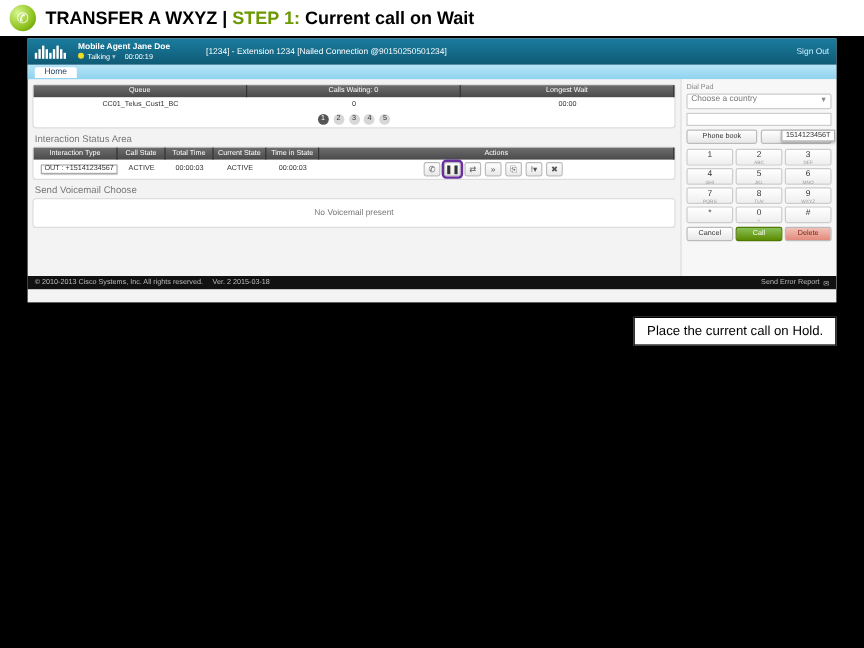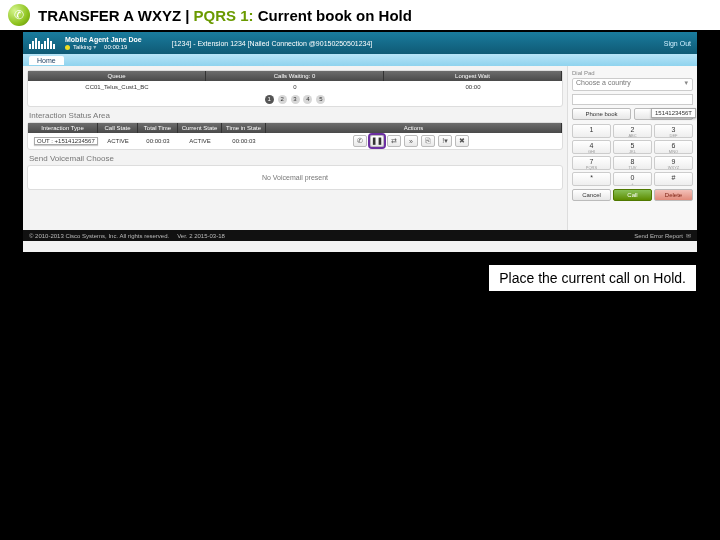--- a/index.html
+++ b/index.html
@@ -76,39 +76,39 @@
   .key { height:14px; border:1px solid #ccc; border-radius:2px; background:linear-gradient(#fff,#eee); text-align:center; font-size:7px; line-height:9px; }
   .key small { display:block; font-size:4px; color:#999; line-height:4px; }
   .dial-row { display:flex; gap:2px; margin-top:3px; }
   .dial-row .dbtn { flex:1; height:12px; border:1px solid #bbb; border-radius:2px; font-size:6px; display:flex; align-items:center; justify-content:center; }
   .dbtn.call { background:linear-gradient(#88c057,#5d8c00); color:#fff; border-color:#4f7800; }
   .dbtn.del  { background:linear-gradient(#f3c0b8,#e28b7b); color:#7a1f10; }
   .dbtn.cancel { background:linear-gradient(#fff,#e7e7e7); }
 
   
   .caption-wrap { width:674px; margin:12px auto 0 auto; display:flex; justify-content:flex-end; }
-  .caption { background:#fff; border:1px solid #000; padding:5px 10px; font-size:14px; }
+  .caption { background:#fff; border:1px solid #000; padding:5px 10px; font-size:11px; }
 
   
   .app-footer { position:absolute; left:0; right:0; bottom:0; height:11px; background:#111; color:#bbb; font-size:6px; display:flex; align-items:center; padding:0 6px; }
   .app-footer .spacer { flex:1; }
   
   .screen { padding-bottom:11px; }
   .screen-inner { position:relative; height:100%; }
 
   
   .left, .right { overflow:hidden; }
 </style>
 </head>
 <body>
 
 <div class="slide-title-bar">
   <div class="icon-ball">✆</div>
   <div class="t">
-    <span>TRANSFER A WXYZ | </span><span class="step">PQRS 1:</span><span> Current book on Hold</span>
+    <span>TRANSFER A WXYZ | </span><span class="step">STEP 1:</span><span> Current call on Wait</span>
   </div>
 </div>
 
 <div class="screen">
   <div class="screen-inner">
     <div class="app-hdr">
       <div class="cisco-logo">
         <span></span>
           <span></span>
           <span></span>

